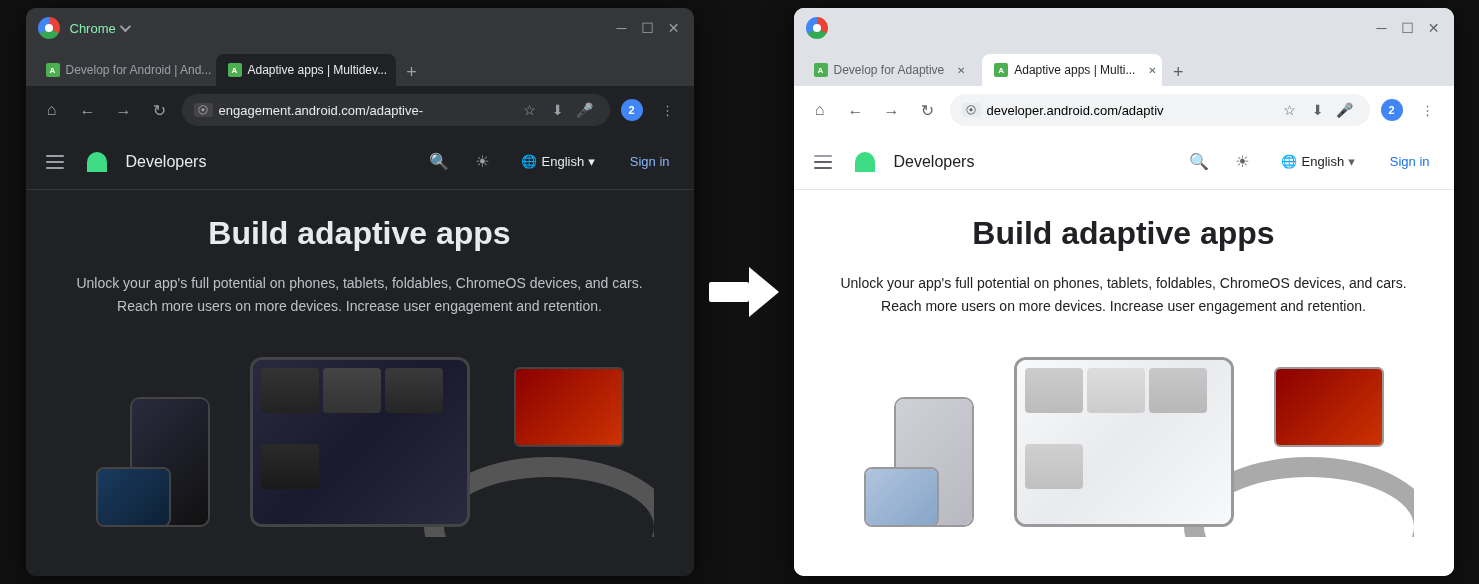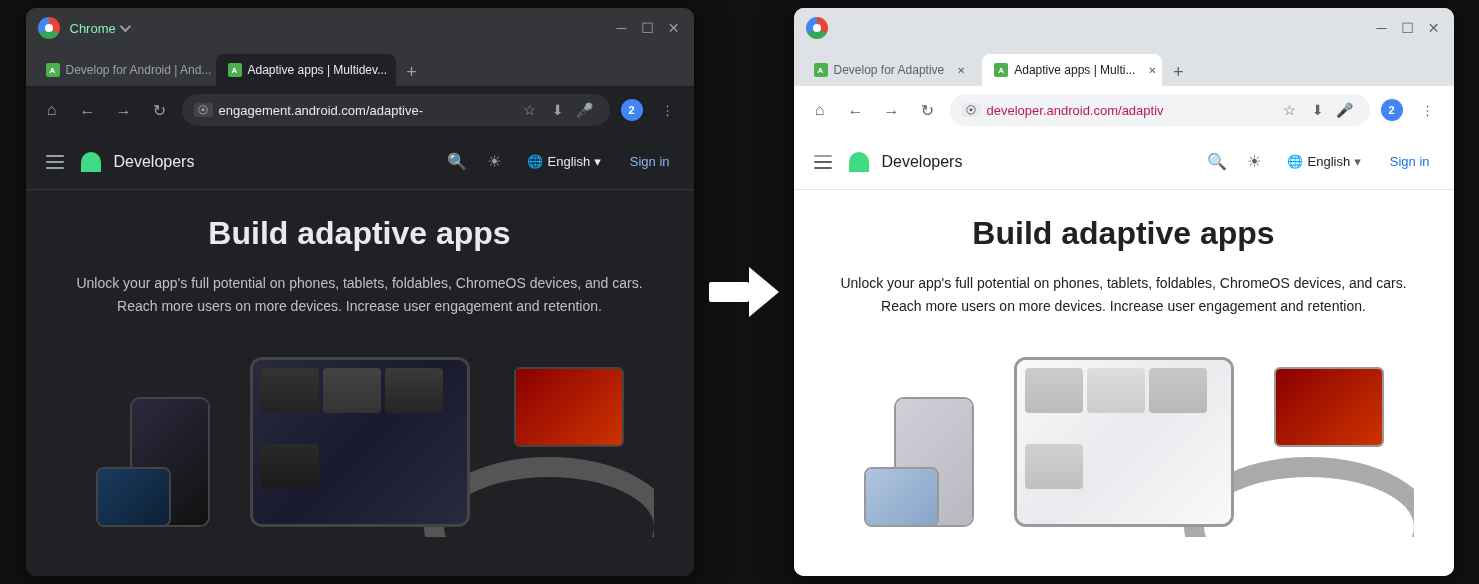--- a/index.html
+++ b/index.html
@@ -297,21 +297,21 @@
       justify-content: center;
       font-weight: bold;
     }
 
     
     .site-nav {
       display: flex;
       align-items: center;
       padding: 0 16px;
       height: 56px;
-      gap: 13px;
+      gap: 19px;
       border-bottom: 1px solid rgba(255,255,255,0.1);
     }
     .site-nav-dark { background: #202124; border-bottom-color: rgba(255,255,255,0.1); }
     .site-nav-light { background: #fff; border-bottom-color: rgba(0,0,0,0.1); }
 
     .hamburger {
       display: flex;
       flex-direction: column;
       gap: 4px;
       cursor: pointer;
@@ -748,21 +748,21 @@
         <span class="back-icon"></span>
       </div>
       <div class="nav-btn" style="color:#5f6368;">
         <span class="forward-icon"></span>
       </div>
       <div class="nav-btn" style="color:#5f6368;">
         <span class="reload-icon"></span>
       </div>
       <div class="url-bar url-bar-light">
         <span class="url-secure url-secure-light" style="font-size:11px;color:#5f6368;">⦿</span>
-        <span class="url-text" style="color:#be185d;">developer.android.com/adaptiv</span>
+        <span class="url-text" style="color:#000000;">developer.android.com/adaptiv</span>
         <div class="url-actions">
           <div class="url-action-btn" style="color:#5f6368;">☆</div>
           <div class="url-action-btn" style="color:#5f6368;">⬇</div>
           <div class="url-action-btn" style="color:#5f6368;">🎤</div>
         </div>
       </div>
       <div class="toolbar-btn">
         <div class="profile-badge">2</div>
       </div>
       <div class="toolbar-btn" style="color:#5f6368;">

